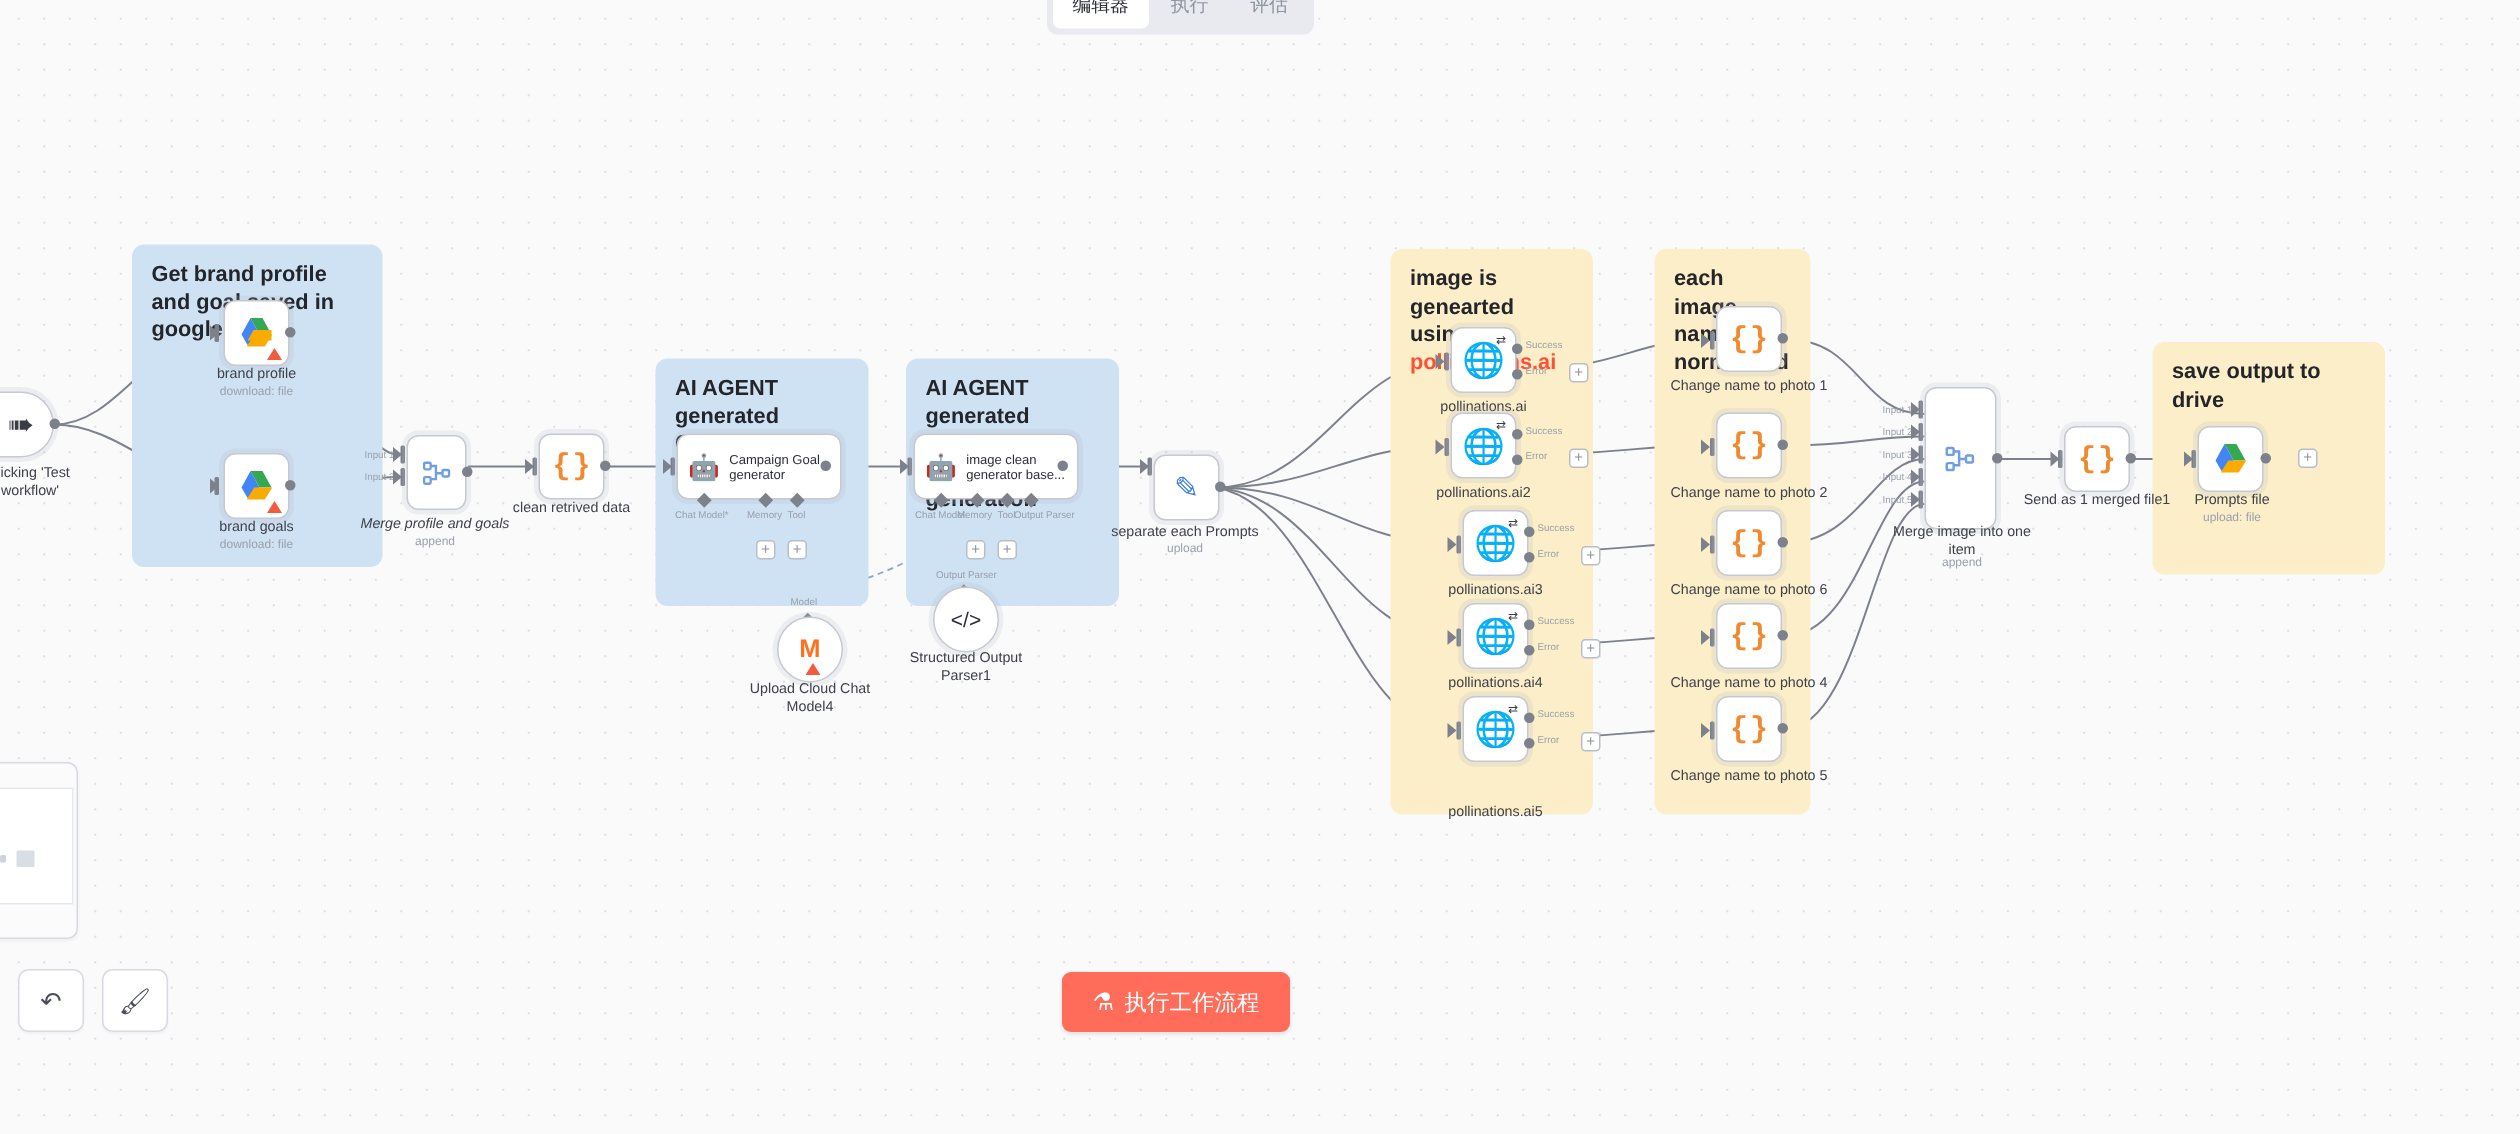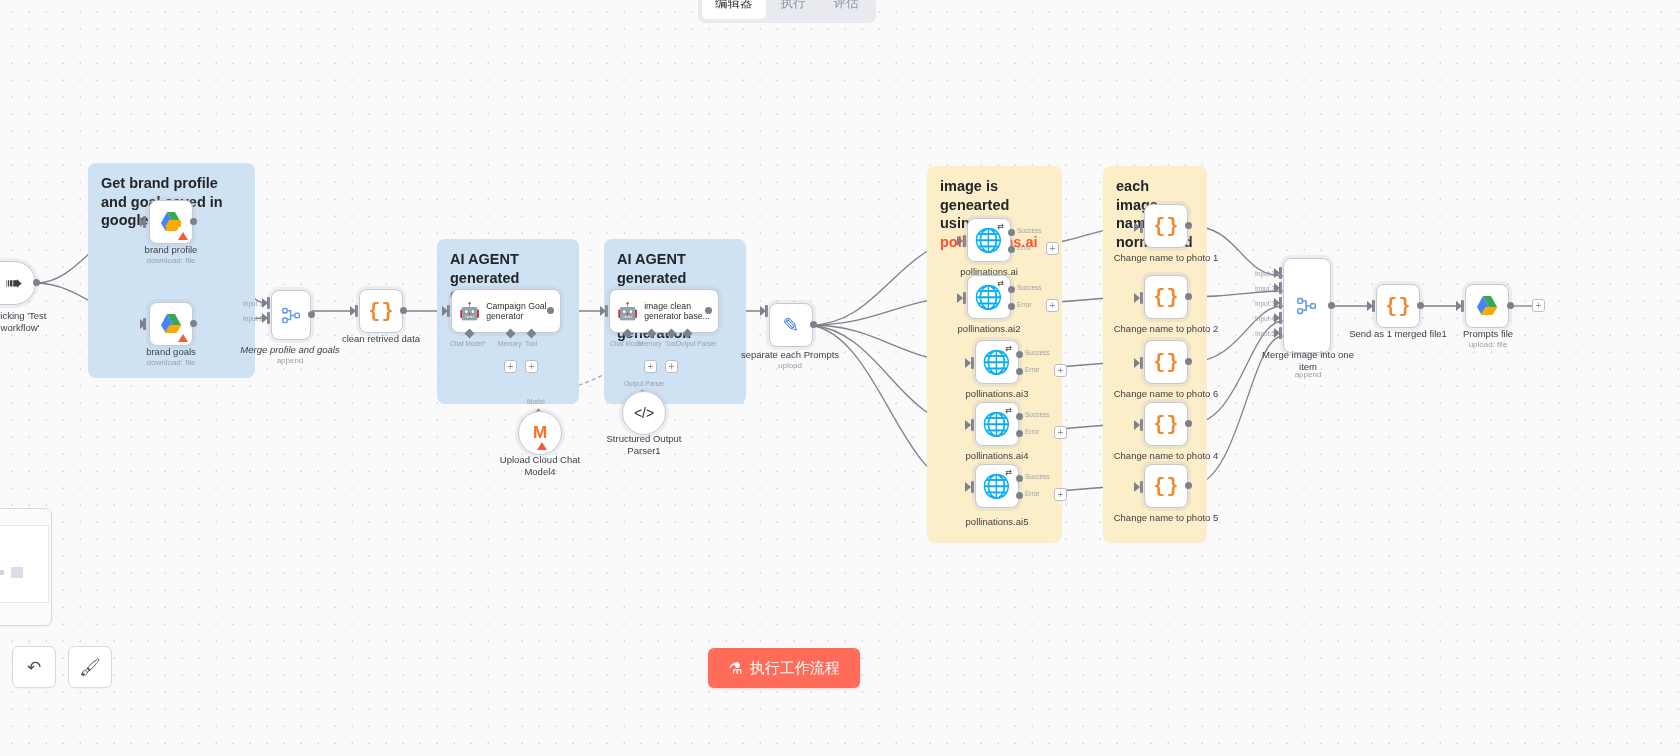--- a/index.html
+++ b/index.html
@@ -224,20 +224,23 @@
     <span>AI AGENT generated Campaign Goal</span>
   </div>
   <div class="sticky blue" style="left:604px;top:239px;width:142px;height:165px;">
     <span>AI AGENT generated prompt for image generation</span>
   </div>
   <div class="sticky yellow" style="left:927px;top:166px;width:135px;height:377px;">
     <span>image is genearted using </span><span class="hl">pollinations.ai</span>
   </div>
   <div class="sticky yellow" style="left:1103px;top:166px;width:104px;height:377px;">
     <span>each image name is normalized</span>
+  </div>
+  <div class="sticky yellow" style="left:1435px;top:228px;width:155px;height:155px;">
+    <span>save output to drive</span>
   </div>
 
   <div class="node sq trigger" style="left:-8px;top:261px;">
     <span style="font-size:21px;color:#3b3d44;">➠</span>
   </div>
   <div class="dot" style="left:33px;top:279px;"></div>
   <div class="nlabel wrap" style="left:-20px;top:310px;width:80px;">clicking 'Test workflow'</div>
 
   <div class="inbar" style="left:143px;top:216px;"></div>
   <div class="arrin" style="left:140px;top:217px;"></div>
@@ -412,21 +415,21 @@
       <div class="arrin" style="left:965px;top:482px;"></div>
       <div class="node sq" style="left:975px;top:464px;">
         <span class="retry">⇄</span>
         <span class="globe">🌐</span>
       </div>
       <div class="dot" style="left:1016px;top:475px;"></div>
       <div class="dot" style="left:1016px;top:492px;"></div>
       <div class="porttxt" style="left:1025px;top:473px;">Success</div>
       <div class="porttxt" style="left:1025px;top:490px;">Error</div>
       <div class="plusbtn" style="left:1054px;top:488px;">+</div>
-      <div class="nlabel" style="left:947px;top:516px;width:100px;">pollinations.ai5</div>
+      <div class="nlabel" style="left:947px;top:536px;width:100px;">pollinations.ai5</div>
     </div>
 
   <div id="renamers-group">
       <div class="inbar" style="left:1140px;top:221px;"></div>
       <div class="arrin" style="left:1134px;top:222px;"></div>
       <div class="node sq" style="left:1144px;top:204px;">
         <span class="code-curly">{ }</span>
       </div>
       <div class="dot" style="left:1185px;top:222px;"></div>
       <div class="nlabel" style="left:1100px;top:252px;width:132px;">Change name to photo 1</div>

